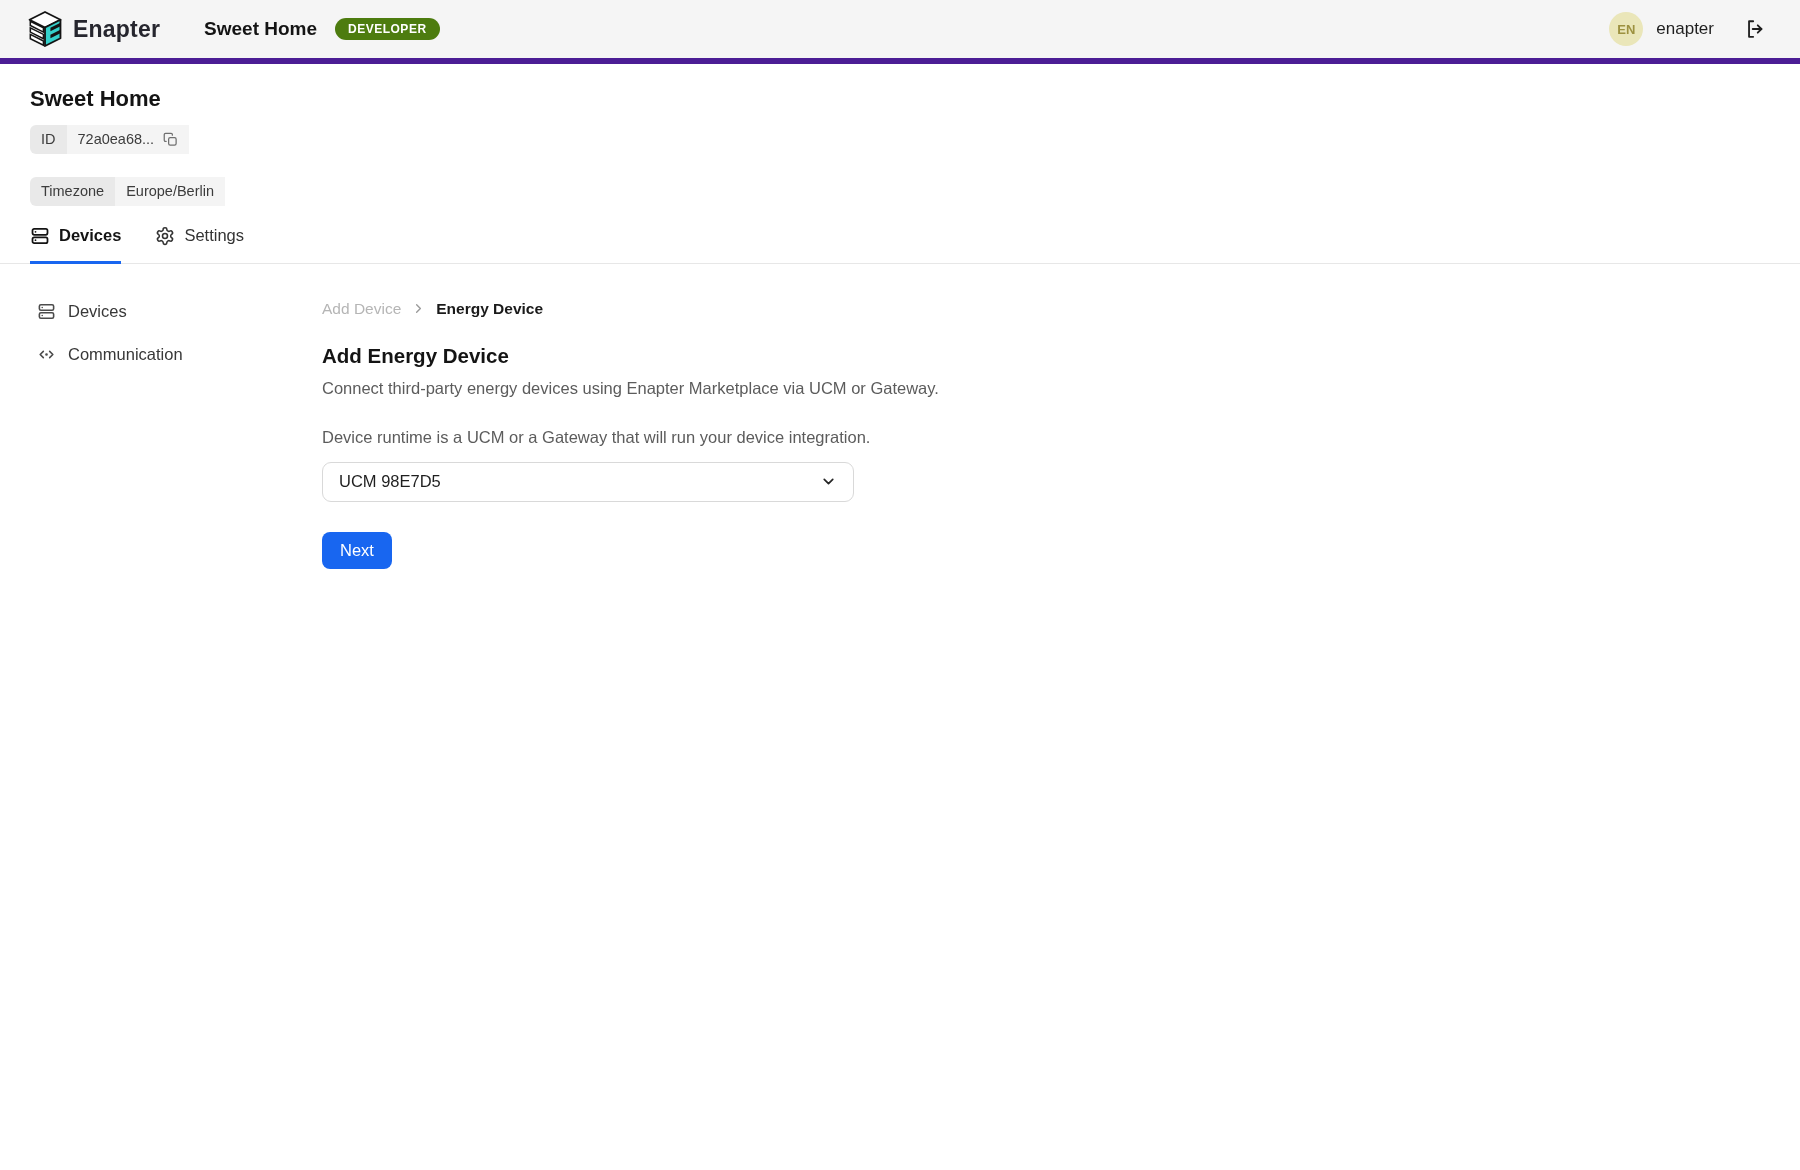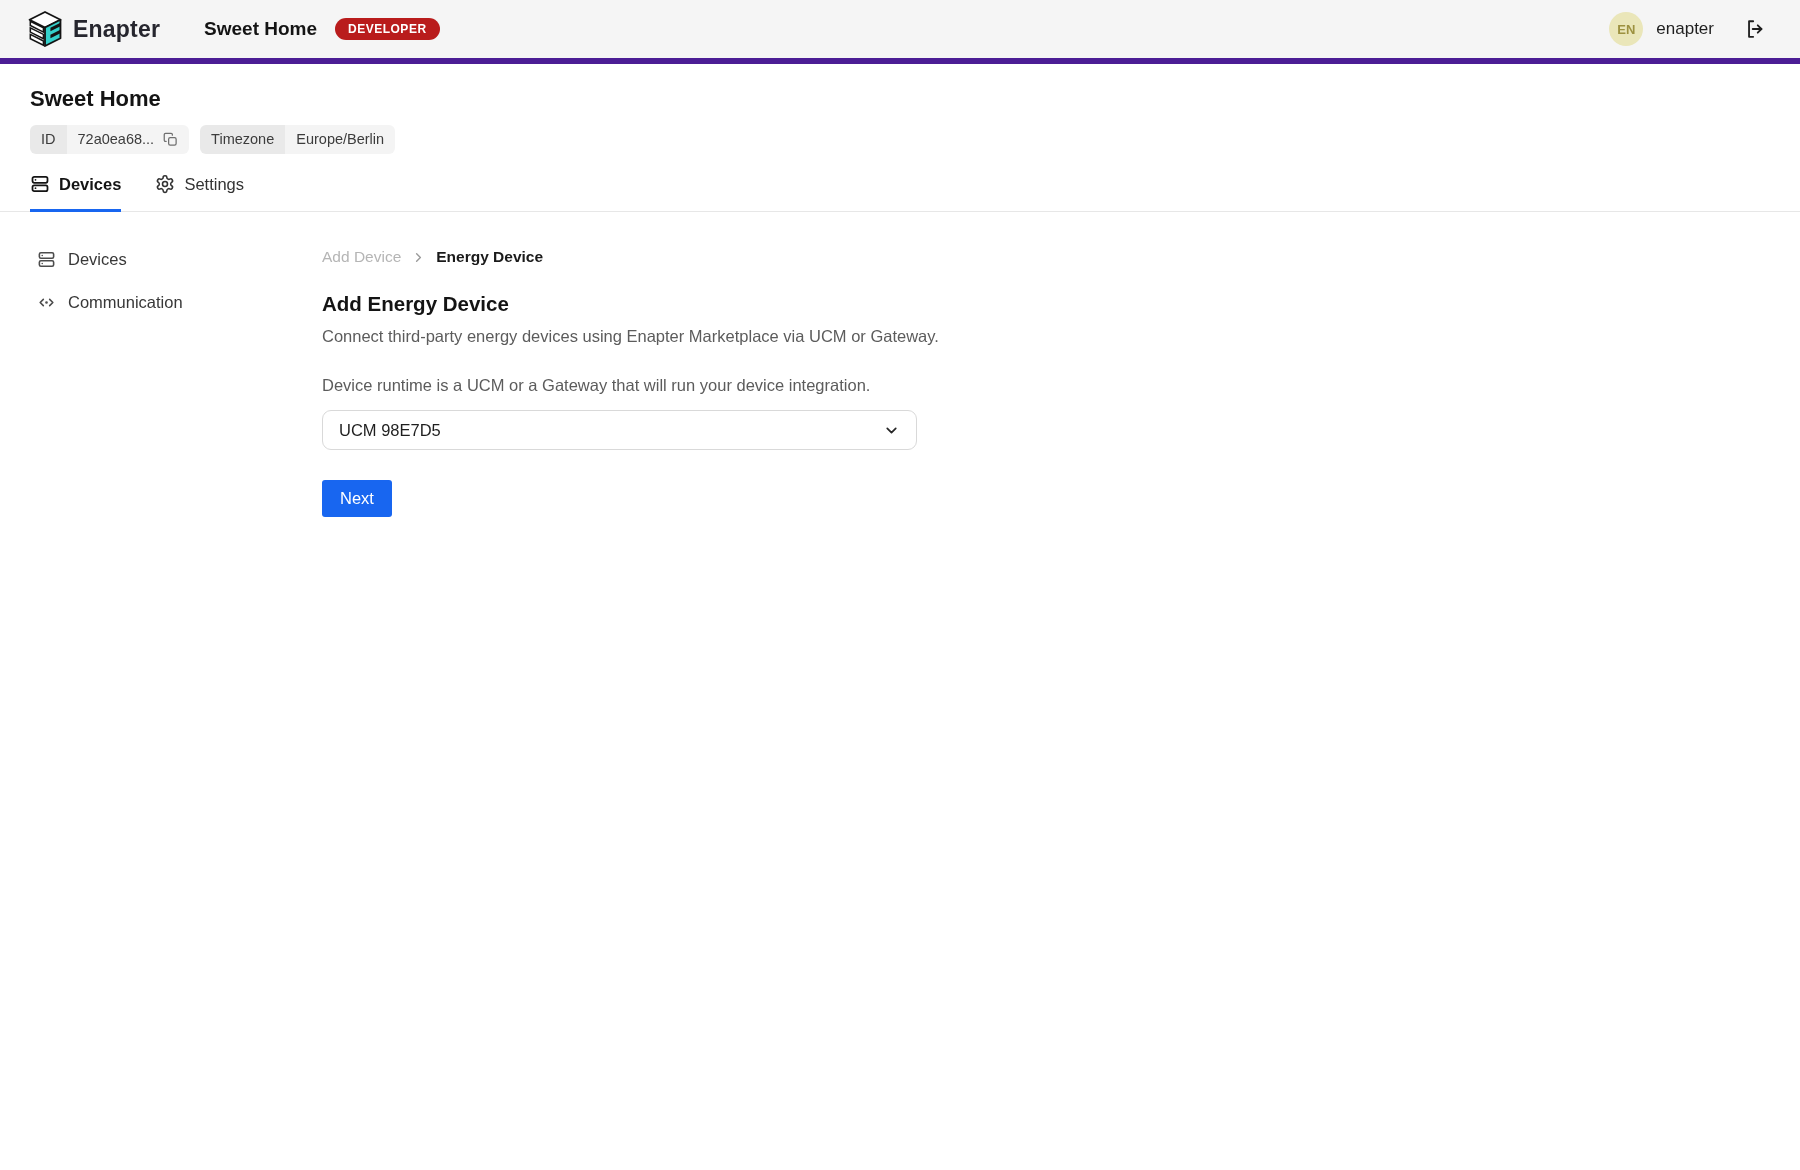--- a/index.html
+++ b/index.html
@@ -31,21 +31,21 @@
     letter-spacing: 0.2px;
   }
   .app-title {
     margin-left: 44px;
     font-size: 19px;
     font-weight: 700;
     color: #141414;
   }
   .dev-badge {
     margin-left: 18px;
-    background: #b91c1c;
+    background: #4d7c0f;
     color: #ffffff;
     font-size: 12px;
     font-weight: 700;
     letter-spacing: 0.5px;
     padding: 5px 13px;
     border-radius: 11px;
     line-height: 1;
   }
   .topbar-right { display: flex; align-items: center; }
   .avatar {
@@ -61,21 +61,21 @@
   .username { margin: 0 28px 0 13px; font-size: 17px; color: #1f1f1f; cursor: pointer; }
   .logout-btn {
     background: none; border: none; cursor: pointer;
     color: #1f1f1f; padding: 2px; display: flex; align-items: center;
   }
 
   
   .page-head { padding: 22px 30px 0 30px; background: #ffffff; }
   .page-title { font-size: 22px; font-weight: 700; color: #141414; }
 
-  .chips-row { display: flex; gap: 11px; margin-top: 13px; }
+  .chips-row { display: flex; gap: 23px; margin-top: 13px; flex-direction: column; }
   .chip-group {
     display: flex; align-items: center;
     border-radius: 6px; overflow: hidden;
     font-size: 14.5px; line-height: 1;
   }
   .chip-key { background: #e9e9e9; color: #3c3c3c; padding: 7px 11px; }
   .chip-val { background: #f4f4f4; color: #3c3c3c; padding: 7px 11px; display: flex; align-items: center; gap: 9px; }
   .copy-btn { background: none; border: none; padding: 0; cursor: pointer; color: #6f6f6f; display: flex; }
 
   
@@ -108,37 +108,37 @@
 
   .section-heading { margin-top: 26px; font-size: 20.5px; font-weight: 700; color: #141414; }
   .section-desc { margin-top: 11px; font-size: 16.5px; color: #5c5c5c; }
 
   .field { margin-top: 30px; }
   .field-label { font-size: 16.5px; font-weight: 700; color: #1a1a1a; }
   .field-help { margin-top: 7px; font-size: 16.5px; color: #5c5c5c; }
 
   .select-box {
     margin-top: 15px;
-    width: 595px; height: 40px;
+    width: 532px; height: 40px;
     border: 1px solid #d9d9d9;
     border-radius: 9px;
     background: #ffffff;
     display: flex; align-items: center; justify-content: space-between;
     padding: 0 16px;
     font-size: 16.5px; color: #1f1f1f;
     cursor: pointer;
   }
   .select-box .chev { color: #262626; }
 
   .next-btn {
     margin-top: 30px;
     background: #1866f0;
     color: #ffffff;
     border: none;
-    border-radius: 3px;
+    border-radius: 8px;
     padding: 9px 18px;
     font-size: 16.5px;
     font-family: inherit;
     cursor: pointer;
   }
 </style>
 </head>
 <body>
 
 <header class="topbar">

